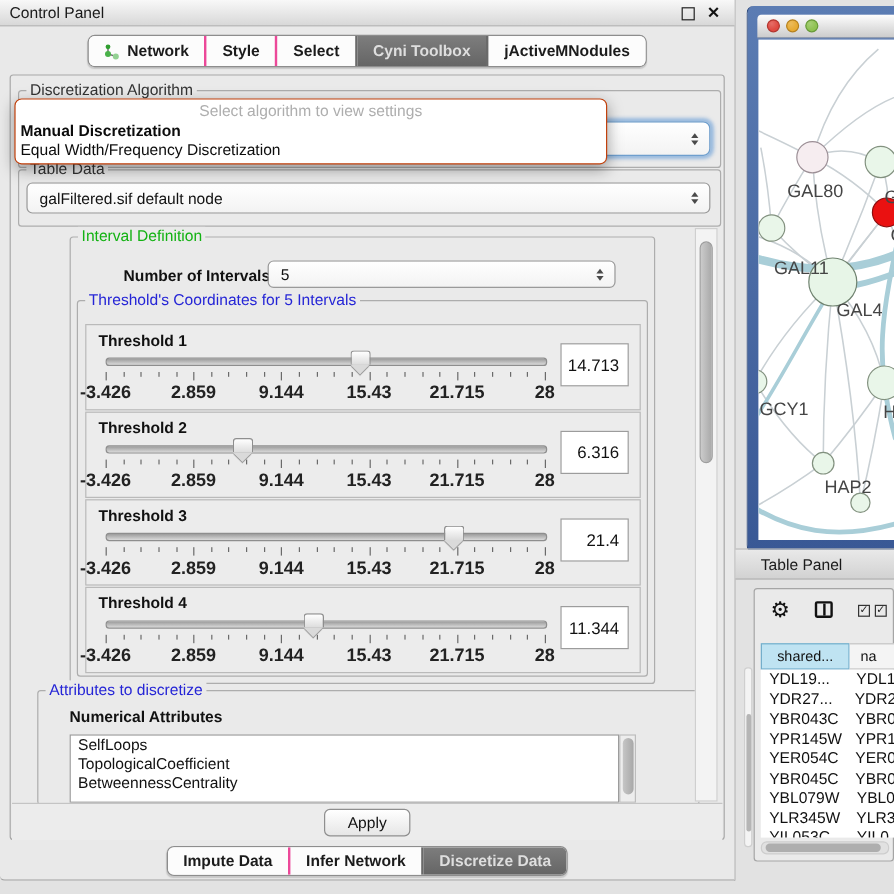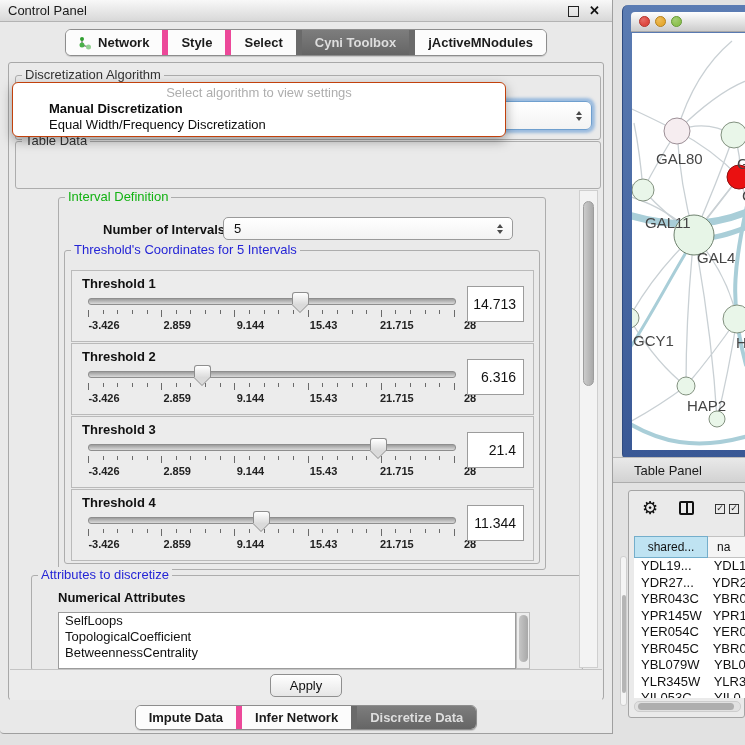--- a/index.html
+++ b/index.html
@@ -15,21 +15,21 @@
   .float-glyph{width:9px;height:9px;border:1.6px solid #222;background:transparent;}
   .close-glyph{font-weight:bold;font-size:13px;color:#111;line-height:10px;}
   
   .tabs-row{position:absolute;left:0;right:0;display:flex;justify-content:center;}
   .top-tabs{top:29px;text-align:center;}
   .bottom-tabs{top:705px;}
   .tabstrip{display:inline-flex;border:1px solid #8d8d8d;border-radius:6px;overflow:hidden;
       background:#fcfcfc;height:25px;box-shadow:0 1px 1px rgba(0,0,0,.15);}
   .bottom-tabs .tabstrip{height:23px;}
   .tab{display:flex;align-items:center;gap:6px;padding:0 13px;font-size:13px;font-weight:bold;
-      color:#1b1b1b;border-left:6px solid #ec4899;background:#fcfcfc;white-space:nowrap;}
+      color:#1b1b1b;border-left:2px solid #ec4899;background:#fcfcfc;white-space:nowrap;}
   .tab:first-child{border-left:none;}
   .tab.selected{background:linear-gradient(#7d7d7d,#656565);color:#dedede;border-left-color:#6a6a6a;}
   .tab.selected + .tab{border-left-color:#6a6a6a;}
   .net-ic svg{display:block;}
   
   .cp-outer{position:absolute;left:8px;top:62px;width:596px;height:638px;background:#eaeaea;
       border:1px solid #a8a8a8;border-radius:3px;box-sizing:border-box;}
   .grp{position:absolute;border:1px solid #adadad;border-radius:3px;}
   .grp-legend{position:absolute;top:-9px;left:6px;background:#eaeaea;padding:0 3px;font-size:13px;white-space:nowrap;}
   .lg-dark{color:#333;}
@@ -42,35 +42,35 @@
   .combo .arrows{position:absolute;right:9px;top:50%;transform:translateY(-50%);
       display:flex;flex-direction:column;gap:2px;}
   .arr-up{width:0;height:0;border-left:3.5px solid transparent;border-right:3.5px solid transparent;border-bottom:4.5px solid #4a4a4a;}
   .arr-dn{width:0;height:0;border-left:3.5px solid transparent;border-right:3.5px solid transparent;border-top:4.5px solid #4a4a4a;}
   .focusring{border:1px solid #6f9fce;box-shadow:0 0 3px 2.5px rgba(100,155,215,.6);}
   
   .algo-popup{position:absolute;left:12px;top:82px;width:492px;background:#fff;
       border:1px solid #c2410c;border-radius:6px;box-shadow:0 4px 12px rgba(0,0,0,.35);
       z-index:50;padding:2px 0 3px 0;}
   .popup-prompt{text-align:center;color:#aeaeae;font-size:13px;height:16px;line-height:16px;}
-  .popup-item{font-size:13px;color:#0c0c0c;height:16px;line-height:16px;padding-left:4px;margin-left:32px;}
+  .popup-item{font-size:13px;color:#0c0c0c;height:16px;line-height:16px;padding-left:4px;}
   .popup-item.bold{font-weight:bold;}
   
   .thr-box{position:absolute;left:6px;width:461px;height:70px;background:#ececec;border:1px solid #bababa;}
   .thr-label{position:absolute;left:10px;top:5px;font-size:13px;font-weight:bold;color:#111;}
   .sl-track{position:absolute;left:16px;top:27px;width:366px;height:5px;border-radius:3px;
       background:linear-gradient(#9c9c9c,#dadada);border:1px solid #8e8e8e;}
   .sl-thumb{position:absolute;width:15px;height:11px;border:1px solid #8e8e8e;border-bottom:none;
       border-radius:3px 3px 0 0;background:linear-gradient(#ffffff,#dcdcdc);top:21px;}
   .sl-thumb::after{content:"";position:absolute;left:-1px;top:10.5px;width:0;height:0;
       border-left:8.5px solid transparent;border-right:8.5px solid transparent;border-top:8px solid #dadada;
       filter:drop-shadow(0 1px 0 #8e8e8e);}
   .tick{position:absolute;top:39px;width:1px;height:4px;background:#6a6a6a;}
   .tick.major{height:7px;}
-  .sl-lab{position:absolute;top:48px;transform:translateX(-50%);font-size:11px;font-weight:bold;color:#222;white-space:nowrap;margin-left:16px;}
+  .sl-lab{position:absolute;top:48px;transform:translateX(-50%);font-size:15px;font-weight:bold;color:#222;white-space:nowrap;}
   .value-box{position:absolute;right:9px;top:15px;width:57px;height:36px;background:#fff;
       border:1px solid #9c9c9c;font-size:14px;display:flex;align-items:center;justify-content:flex-end;
       padding-right:7px;box-sizing:border-box;}
   
   .attr-sub{position:absolute;left:26px;top:14px;font-size:13px;font-weight:bold;color:#111;}
   .attr-list{position:absolute;left:26px;top:36px;width:458px;height:57px;background:#fff;
       border:1px solid #9c9c9c;overflow:hidden;box-sizing:border-box;}
   .attr-item{height:16px;line-height:16px;font-size:13px;padding-left:6px;white-space:nowrap;}
   .attr-sb{position:absolute;left:484px;top:36px;width:14px;height:57px;background:#ededed;
       border:1px solid #bdbdbd;box-sizing:border-box;}
@@ -169,20 +169,27 @@
       </div>
       <div class="combo focusring" style="left:13px;top:38px;width:570px;height:29px;border-radius:6px;">
         <span class="arrows">
             <span class="arr-up"></span>
             <span class="arr-dn"></span>
           </span>
       </div>
 
       <div class="grp" style="left:6px;top:78px;width:584px;height:46px;">
         <span class="grp-legend lg-dark">Table Data</span>
+      </div>
+      <div class="combo" style="left:13px;top:89px;width:570px;height:26px;">
+        <span>galFiltered.sif default node</span>
+        <span class="arrows">
+            <span class="arr-up"></span>
+            <span class="arr-dn"></span>
+          </span>
       </div>
 
       <div class="grp" style="left:49px;top:134px;width:486px;height:371px;">
         <span class="grp-legend lg-green">Interval Definition</span>
         <span style="position:absolute;left:44px;top:24px;font-size:13px;font-weight:bold;">Number of Intervals</span>
         <div class="combo" style="left:164px;top:19px;width:290px;height:23px;">
           <span>5</span>
           <span class="arrows">
               <span class="arr-up"></span>
               <span class="arr-dn"></span>

